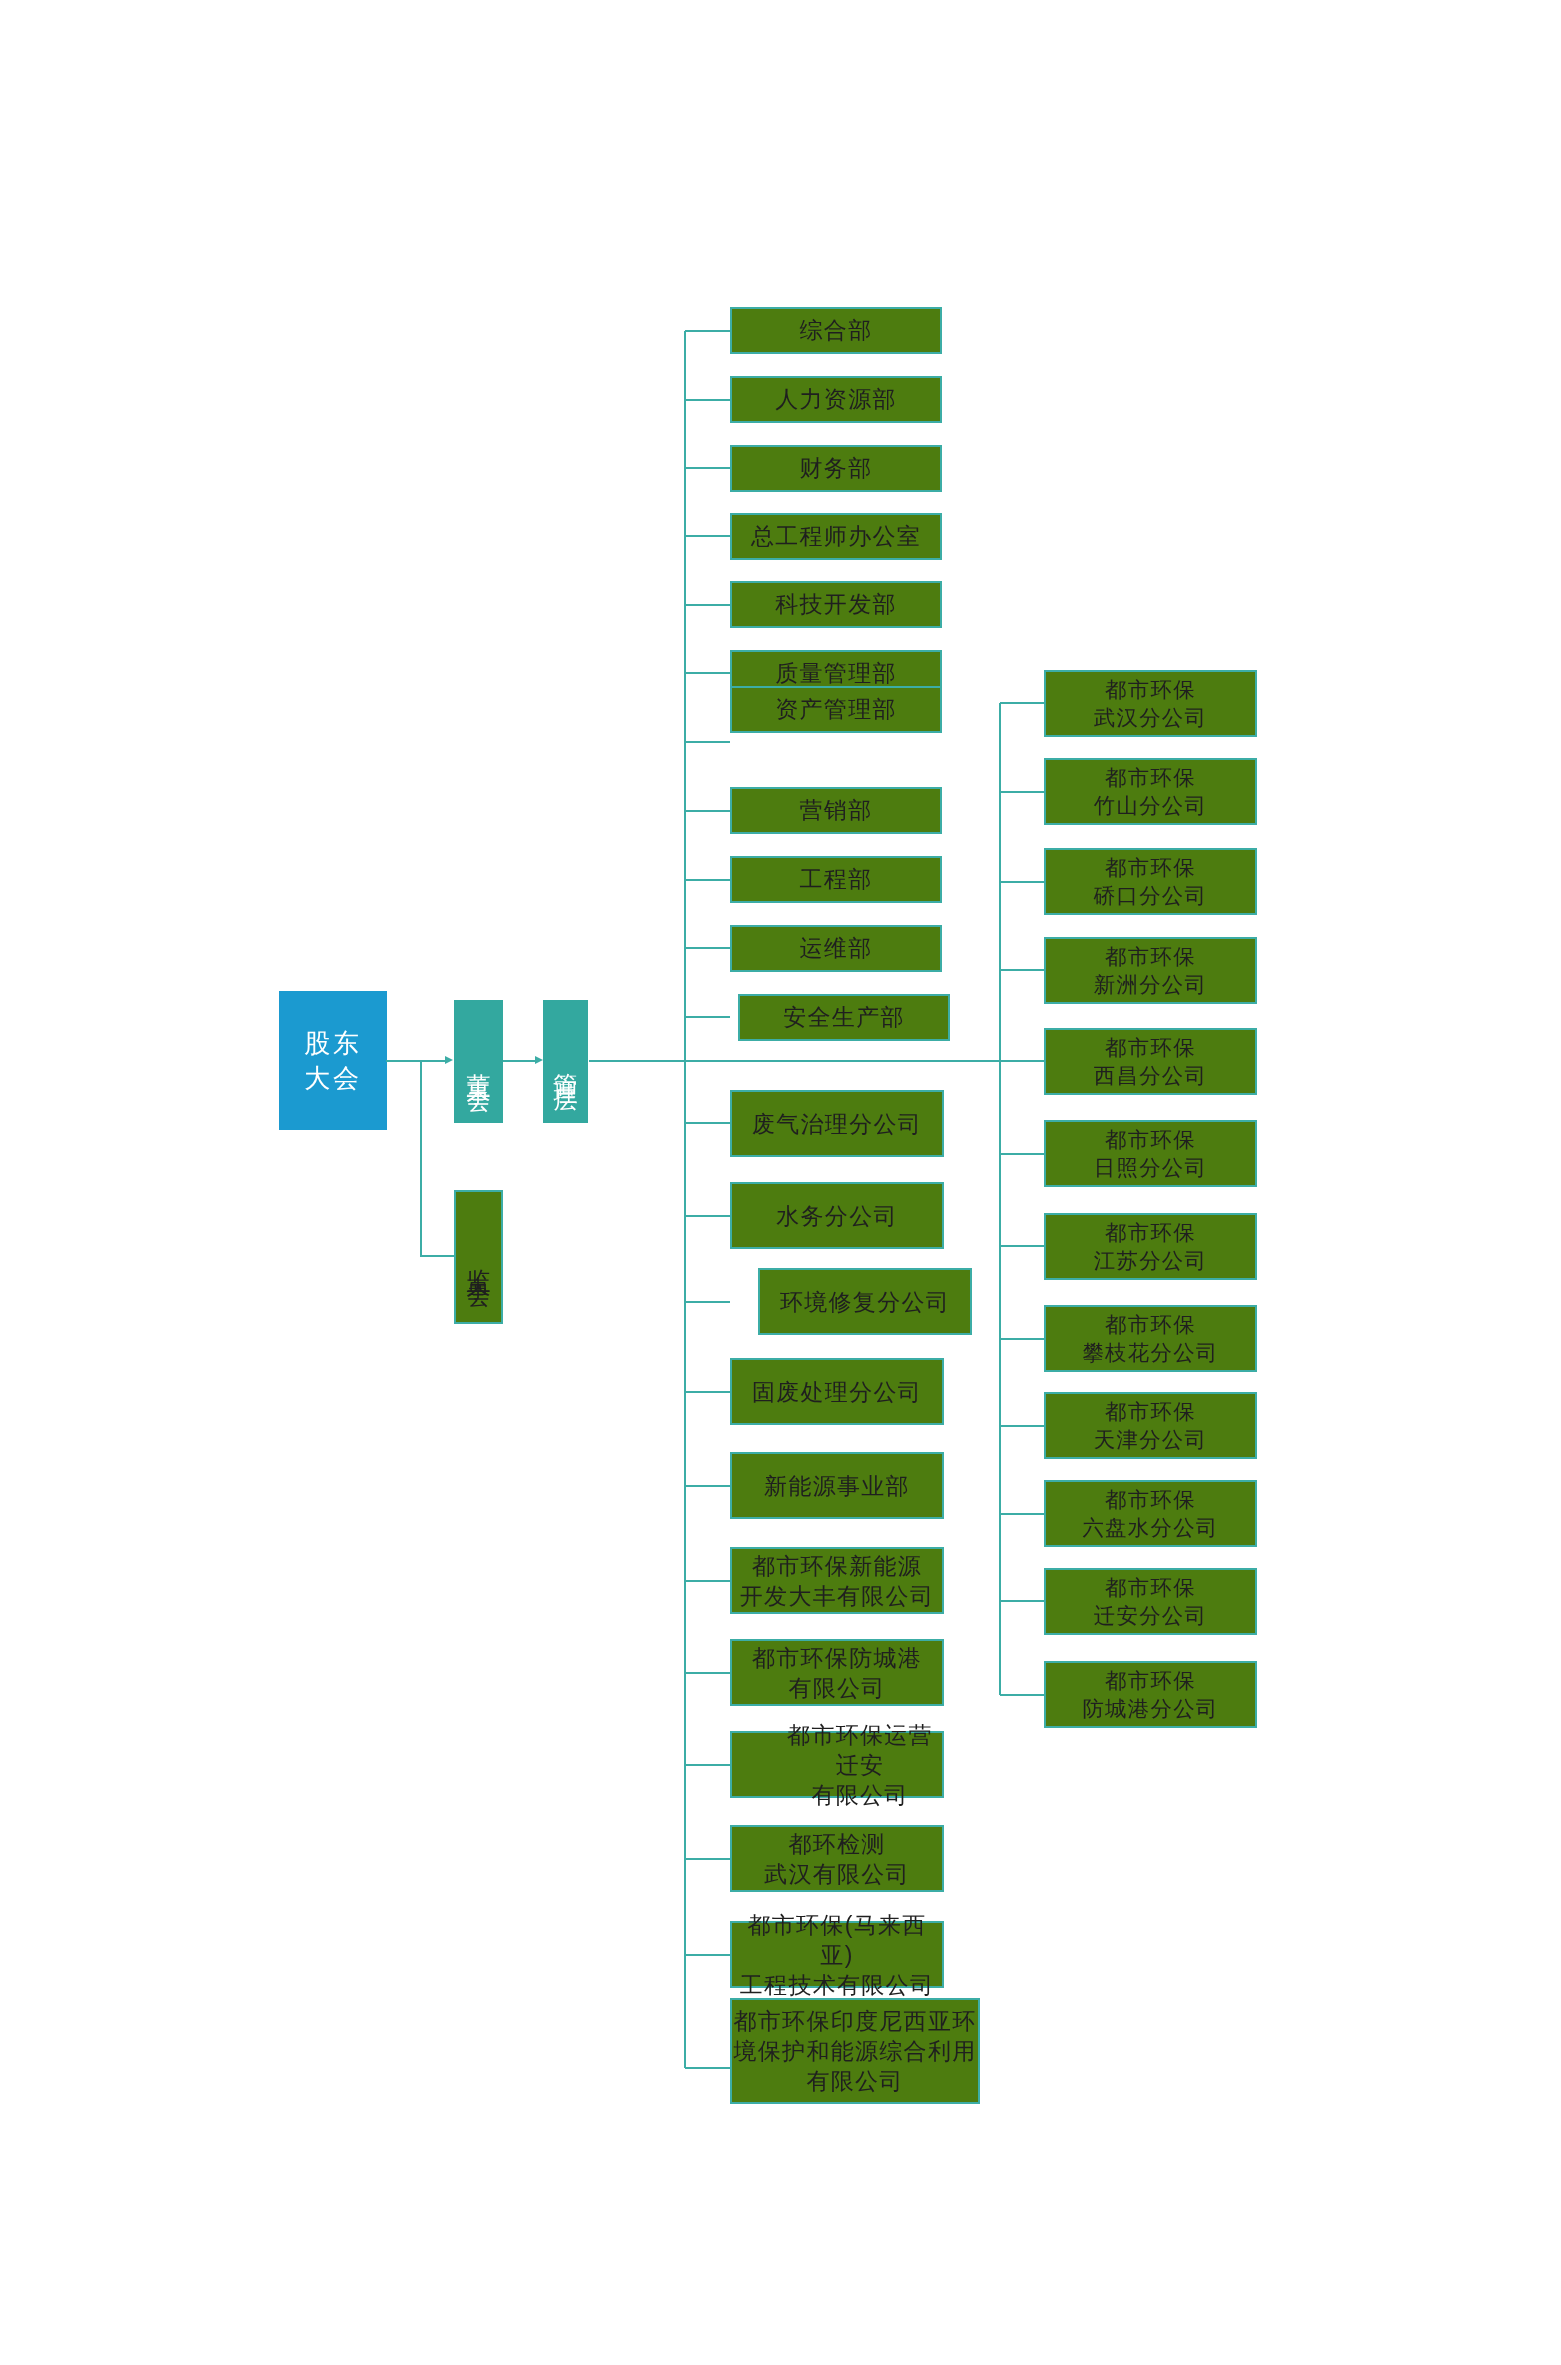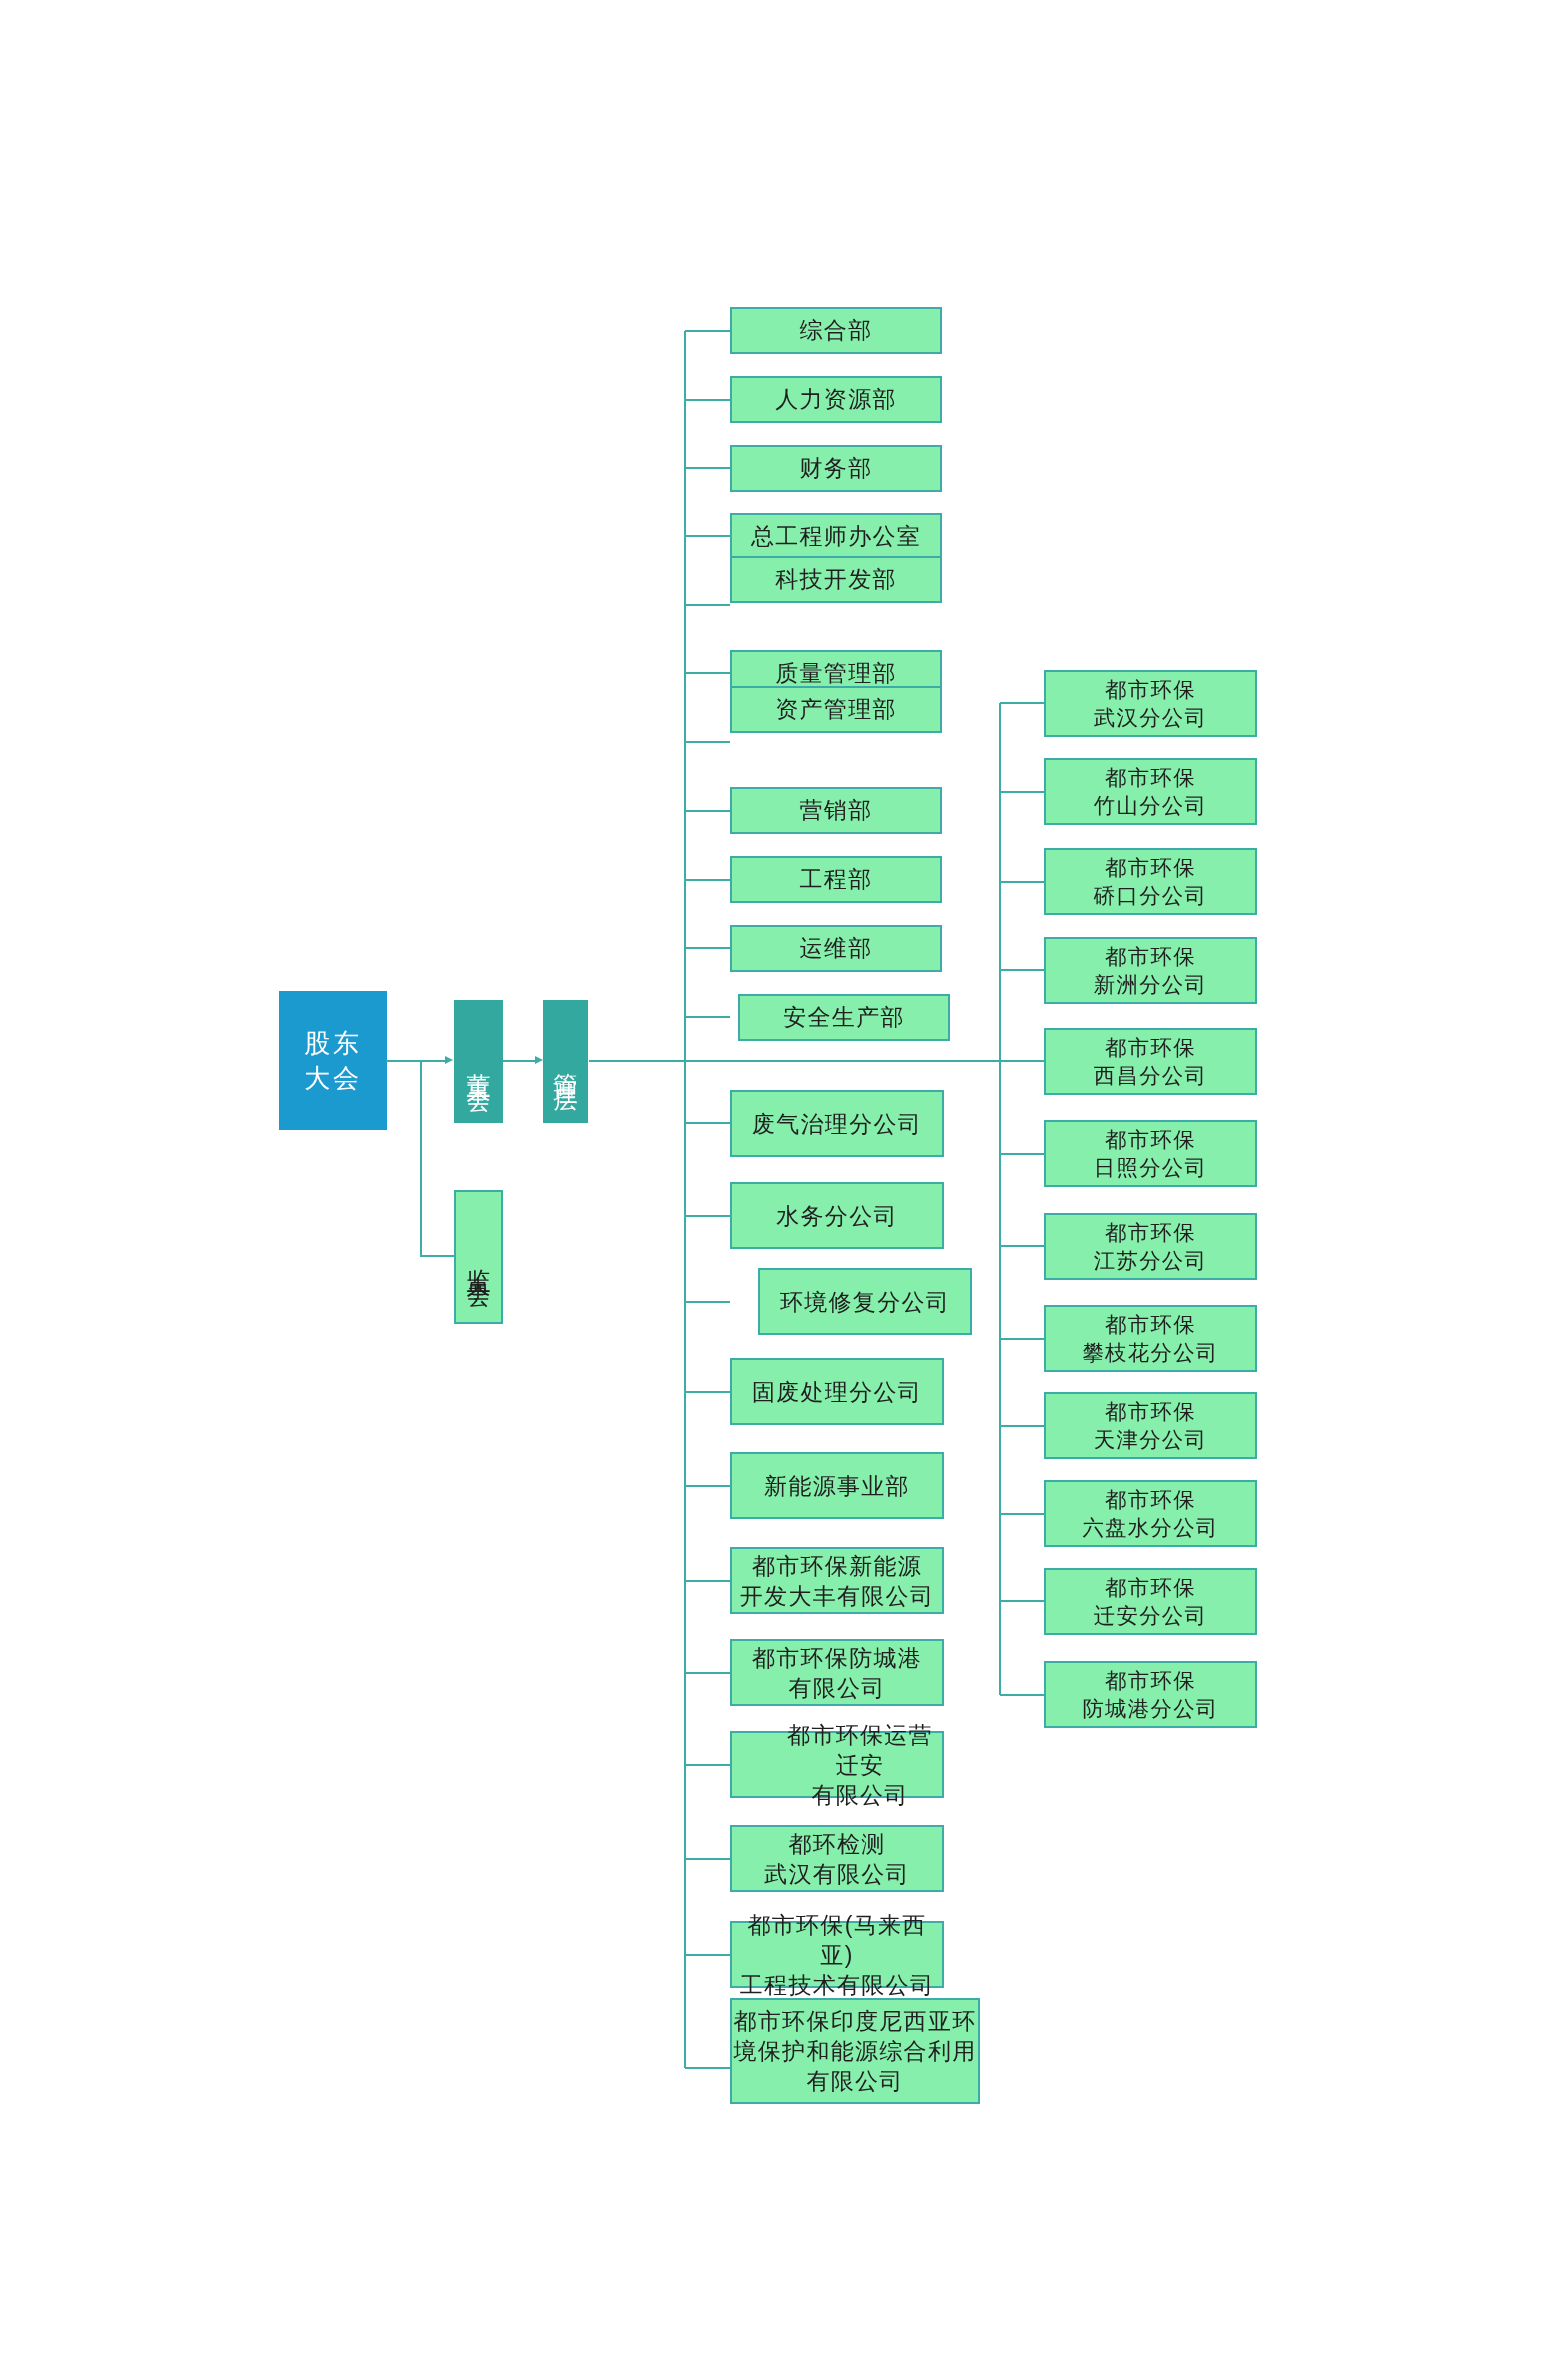--- a/index.html
+++ b/index.html
@@ -19,21 +19,21 @@
   .line{position:absolute;background:var(--line);}
   .arrow{
     position:absolute;width:0;height:0;
     border-top:4.7px solid transparent;
     border-bottom:4.7px solid transparent;
     border-left:8.7px solid var(--line);
   }
   .box{
     position:absolute;box-sizing:border-box;
     border:2px solid var(--line);
-    background:#86efac;
+    background:#4d7c0f;
     display:flex;align-items:center;justify-content:center;
     text-align:center;color:var(--text);
   }
   .box span{white-space:pre-line;display:block;}
   .fill{border:none;color:#ffffff;}
   .fill-blue{background:var(--blue);}
   .fill-teal{background:var(--teal);}
   .gov-main{font-size:26px;line-height:35px;letter-spacing:2.7px;font-weight:400;}
   .vtext span{
     writing-mode:vertical-lr;
@@ -94,21 +94,21 @@
       </div>
       <div class="line" style="left: 685px; top: 467px; width: 45px; height: 2px;"></div>
       <div class="box dept" style="left: 730px; top: 445px; width: 212px; height: 47px;">
         <span>财务部</span>
       </div>
       <div class="line" style="left: 685px; top: 535px; width: 45px; height: 2px;"></div>
       <div class="box dept" style="left: 730px; top: 513px; width: 212px; height: 47px;">
         <span>总工程师办公室</span>
       </div>
       <div class="line" style="left: 685px; top: 604px; width: 45px; height: 2px;"></div>
-      <div class="box dept" style="left: 730px; top: 556px; width: 212px; height: 47px;">
+      <div class="box dept" style="left: 730px; top: 581px; width: 212px; height: 47px;">
         <span>科技开发部</span>
       </div>
       <div class="line" style="left: 685px; top: 672px; width: 45px; height: 2px;"></div>
       <div class="box dept" style="left: 730px; top: 650px; width: 212px; height: 47px;">
         <span>质量管理部</span>
       </div>
       <div class="line" style="left: 685px; top: 741px; width: 45px; height: 2px;"></div>
       <div class="box dept" style="left: 730px; top: 686px; width: 212px; height: 47px;">
         <span>资产管理部</span>
       </div>

